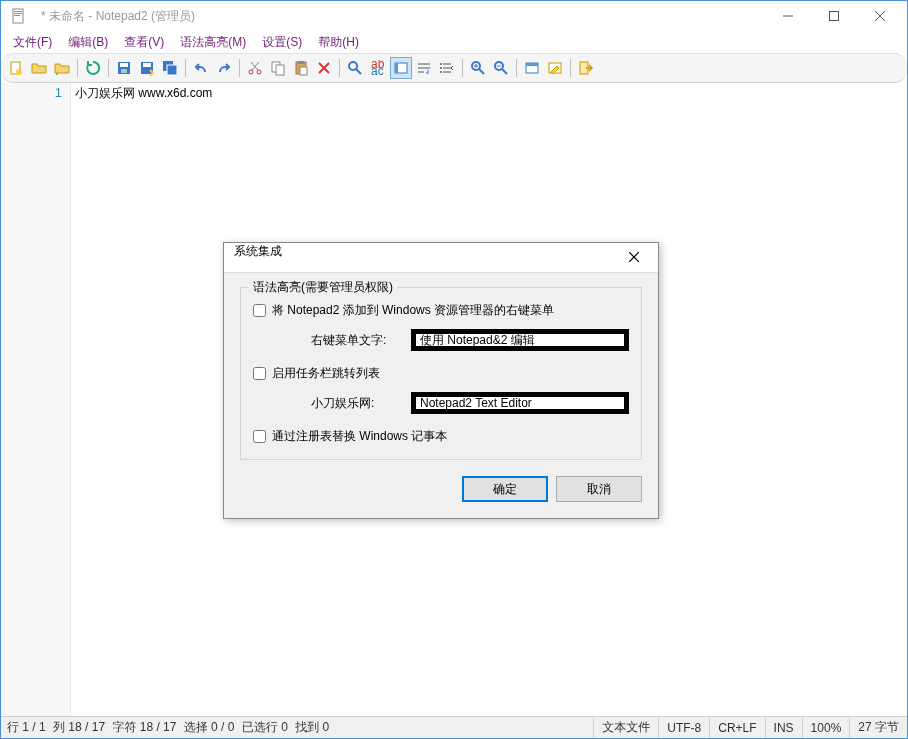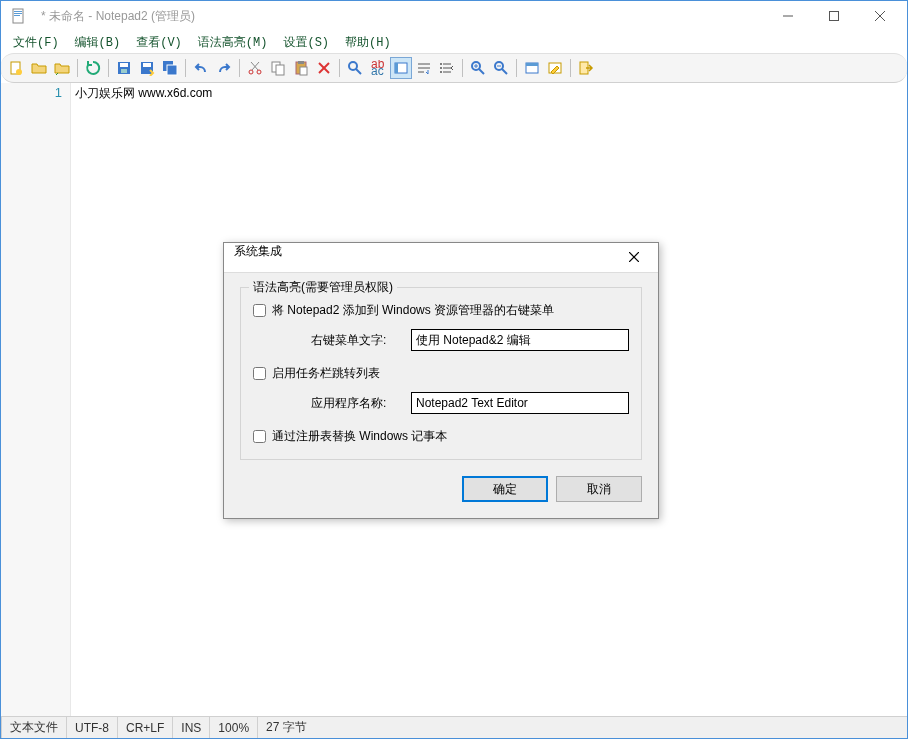--- a/index.html
+++ b/index.html
@@ -4,21 +4,21 @@
 <style>
 * { box-sizing: border-box; margin: 0; padding: 0; font-family: "Microsoft YaHei", "Segoe UI", Tahoma, sans-serif; font-size: 12px; }
 body { width: 908px; height: 739px; background: #fff; overflow: hidden; position: relative; border: 1px solid #4a90d9; }
 .titlebar { height: 30px; background: #fff; display: flex; align-items: center; padding: 0 4px; gap: 8px; }
 .titlebar .app-icon { width: 16px; height: 16px; margin: 0 6px; }
 .titlebar .title { color: #999; font-size: 12px; flex: 1; }
 .win-controls { display: flex; }
 .win-btn { width: 46px; height: 30px; display: flex; align-items: center; justify-content: center; color: #888; }
 .win-btn svg { width: 10px; height: 10px; }
 .menubar { height: 22px; display: flex; align-items: center; padding: 0 4px; background: #fff; }
-.menu-item { padding: 2px 8px; color: #14532d; font-family: Liberation Mono, monospace; }
+.menu-item { padding: 2px 8px; color: #701a75; }
 .toolbar { height: 30px; background: #f5f5f5; border-top: 1px solid #e0e0e0; border-bottom: 1px solid #d0d0d0; display: flex; align-items: center; padding: 0 4px; gap: 1px; border-radius: 13px; }
 .tb-btn { width: 22px; height: 22px; display: flex; align-items: center; justify-content: center; border: 1px solid transparent; }
 .tb-btn.active { border: 1px solid #7aa7d6; background: #cde6f7; }
 .tb-sep { width: 1px; height: 18px; background: #c0c0c0; margin: 0 3px; }
 .tb-ico { width: 16px; height: 16px; }
 .editor-area { display: flex; height: calc(100% - 30px - 22px - 30px - 22px); }
 .gutter { width: 70px; background: #f7f7f7; border-right: 1px solid #e8e8e8; text-align: right; padding: 2px 8px 2px 2px; }
 .gutter .ln { color: #2b91af; font-size: 13px; }
 .editor { flex: 1; padding: 2px 4px; font-size: 13px; color: #000; font-family: Consolas, monospace; }
 .statusbar { position: absolute; bottom: 0; left: 0; right: 0; height: 22px; background: #f0f0f0; border-top: 1px solid #d0d0d0; display: flex; align-items: center; font-size: 12px; color: #333; }
@@ -29,21 +29,21 @@
 .dlg-title { height: 30px; display: flex; align-items: flex-start; padding: 0 10px; border-bottom: 1px solid #ddd; }
 .dlg-title span { flex: 1; font-size: 12px; }
 .dlg-close { width: 28px; height: 28px; display:flex; align-items:center; justify-content:center; }
 .dlg-body { padding: 14px 16px 16px; background: #f0f0f0; }
 .groupbox { border: 1px solid #d4d4d4; padding: 14px 12px 14px; position: relative; }
 .group-legend { position: absolute; top: -9px; left: 8px; background: #f0f0f0; padding: 0 4px; font-size: 12px; }
 .chk-row { display: flex; align-items: center; margin-bottom: 10px; }
 .chk-row input[type=checkbox] { margin-right: 6px; width:13px; height:13px;}
 .field-row { display: flex; align-items: center; margin: 0 0 14px 26px; }
 .field-row label { width: 100px; margin-left: 32px; }
-.field-row input[type=text] { flex: 1; height: 22px; border: 1px solid #000000; padding: 0 4px; font-size: 12px; background:#fff; }
+.field-row input[type=text] { flex: 1; height: 22px; border: 5px solid #000000; padding: 0 4px; font-size: 12px; background:#fff; }
 .dlg-buttons { display: flex; justify-content: flex-end; gap: 8px; margin-top: 16px; }
 .dlg-btn { width: 86px; height: 26px; border: 1px solid #adadad; background: #e1e1e1; font-size: 12px; }
 .dlg-btn.primary { border: 2px solid #0078d7; background: #e1e1e1; }
 </style>
 </head>
 <body>
 
 <div class="titlebar">
   <svg class="app-icon" viewBox="0 0 16 16">
       <rect x="2" y="1" width="10" height="14" fill="#fff" stroke="#888"></rect>
@@ -246,20 +246,28 @@
 <div class="editor-area">
   <div class="gutter">
     <div class="ln">1</div>
   </div>
   <div class="editor">
     <span>小刀娱乐网 www.x6d.com</span>
   </div>
 </div>
 
 <div class="statusbar">
+  <div class="status-left">
+    <span>行 1 / 1</span>&nbsp;
+    <span>列 18 / 17</span>&nbsp;
+    <span>字符 18 / 17</span>&nbsp;
+    <span>选择 0 / 0</span>&nbsp;
+    <span>已选行 0</span>&nbsp;
+    <span>找到 0</span>
+  </div>
   <div class="status-cell">文本文件</div>
   <div class="status-cell">UTF-8</div>
   <div class="status-cell">CR+LF</div>
   <div class="status-cell">INS</div>
   <div class="status-cell">100%</div>
   <div class="status-cell">27 字节</div>
 </div>
 
 <div class="dialog">
   <div class="dlg-title">
@@ -282,21 +290,21 @@
       <div class="field-row">
         <label>右键菜单文字:</label>
         <input type="text" value="使用 Notepad&amp;2 编辑" style="">
       </div>
 
       <div class="chk-row">
         <input type="checkbox" style="">
         <label>启用任务栏跳转列表</label>
       </div>
       <div class="field-row">
-        <label>应用程序名称:</label>
+        <label>小刀娱乐网:</label>
         <input type="text" value="Notepad2 Text Editor" style="">
       </div>
 
       <div class="chk-row" style="margin-bottom:0">
         <input type="checkbox" style="">
         <label>通过注册表替换 Windows 记事本</label>
       </div>
     </div>
     <div class="dlg-buttons">
       <button class="dlg-btn primary">确定</button>

